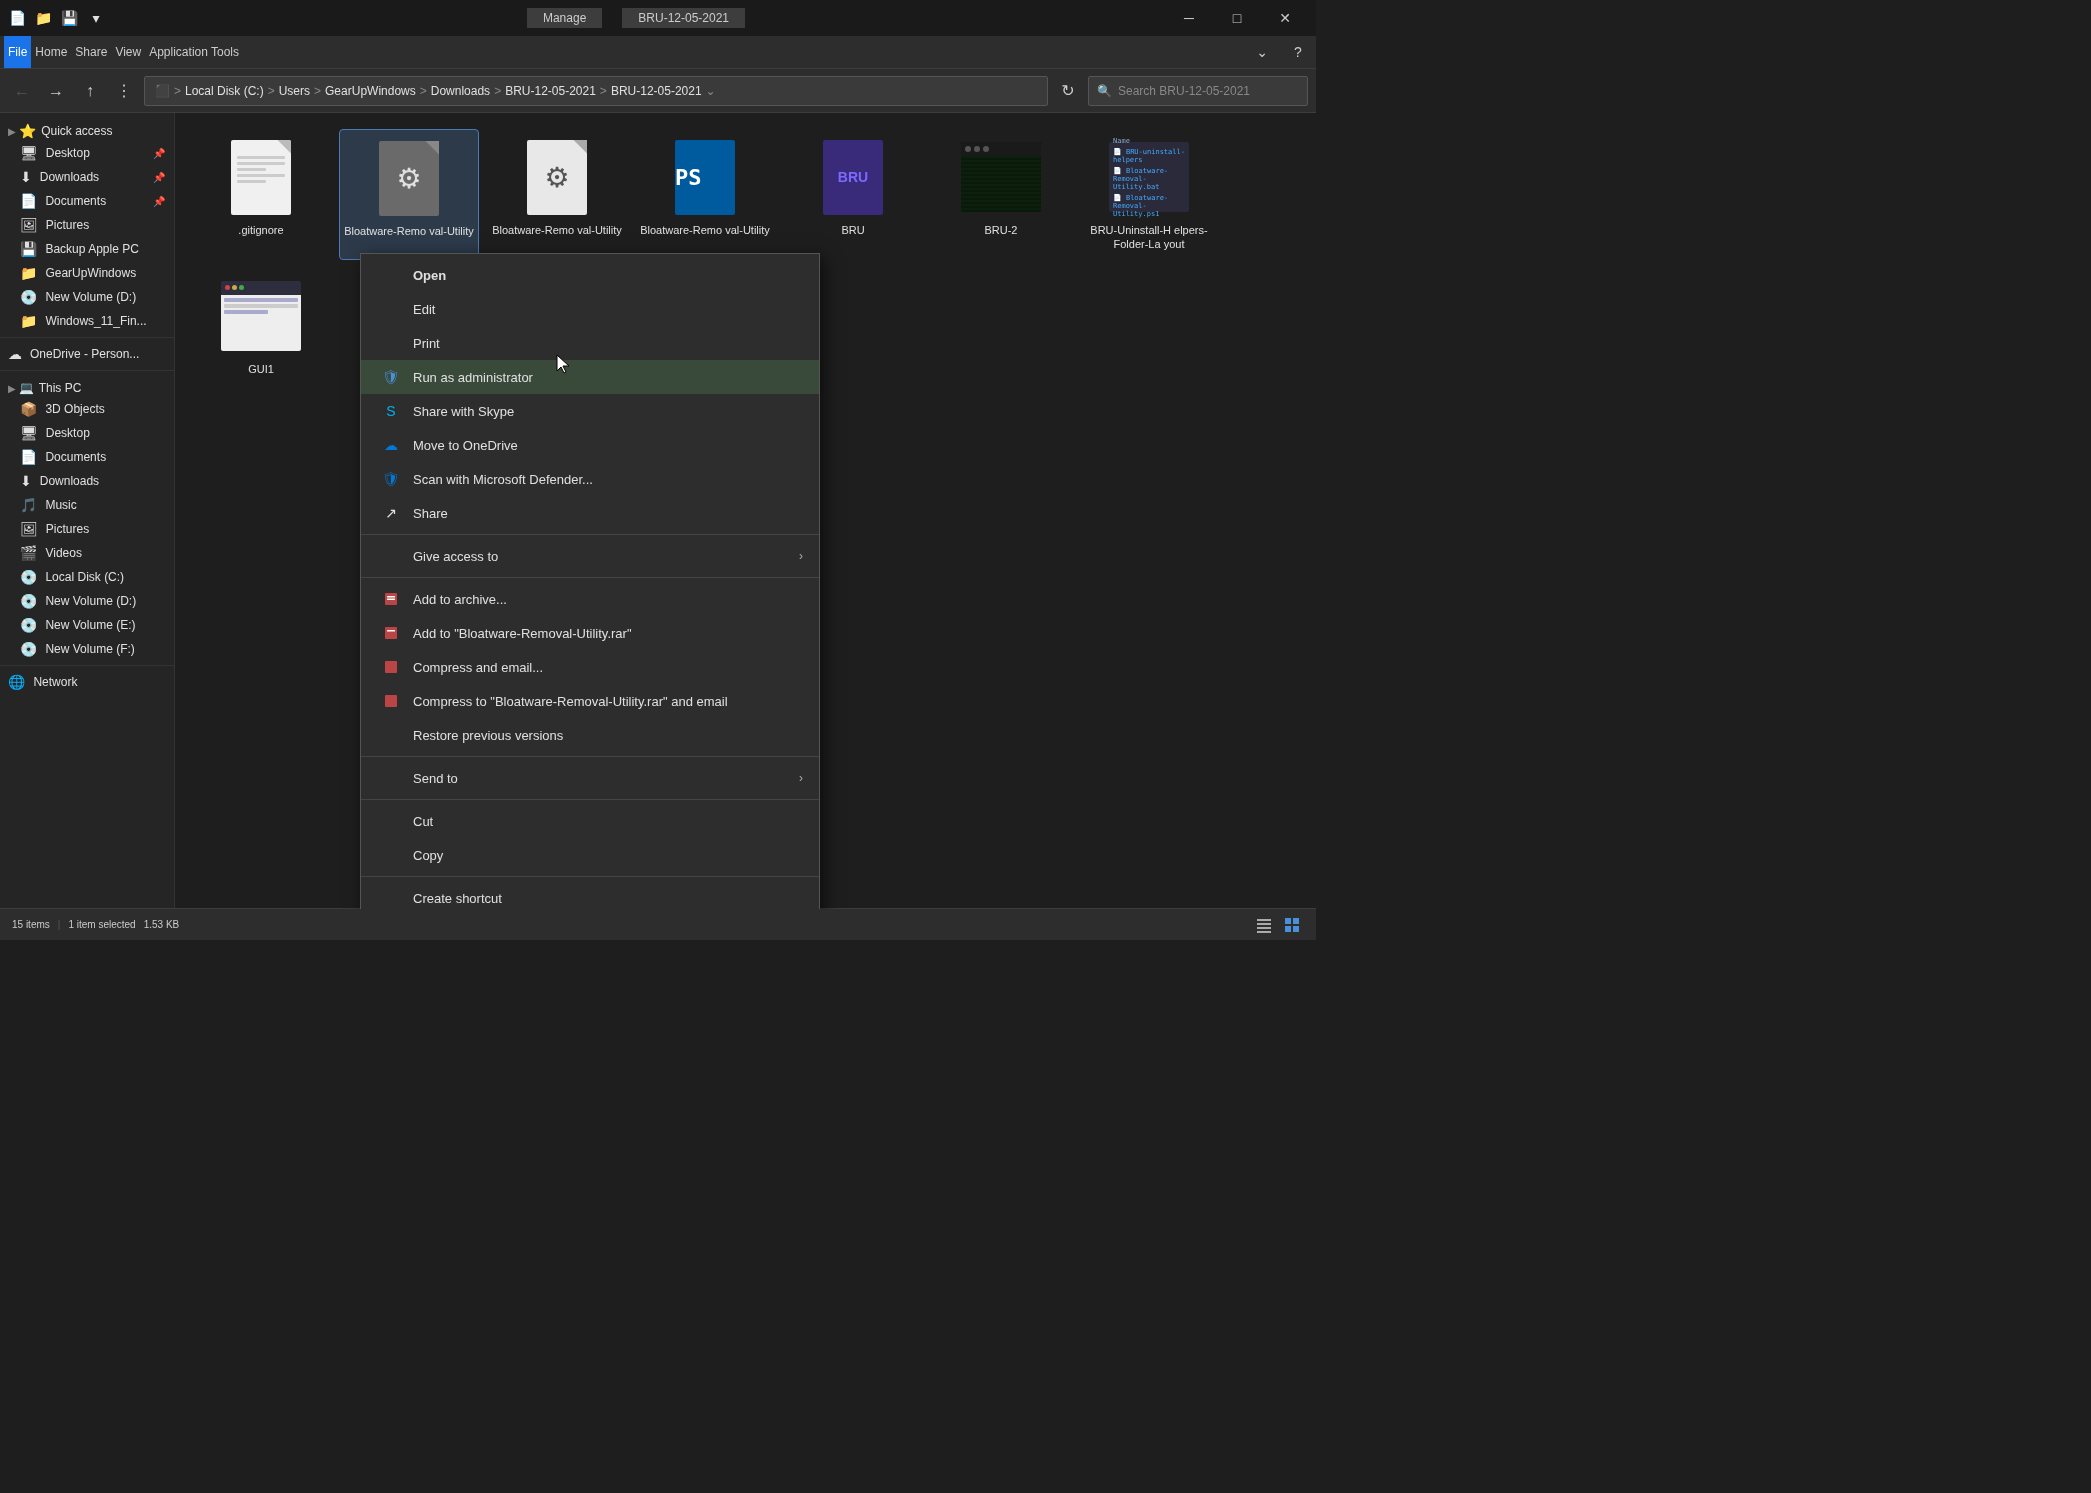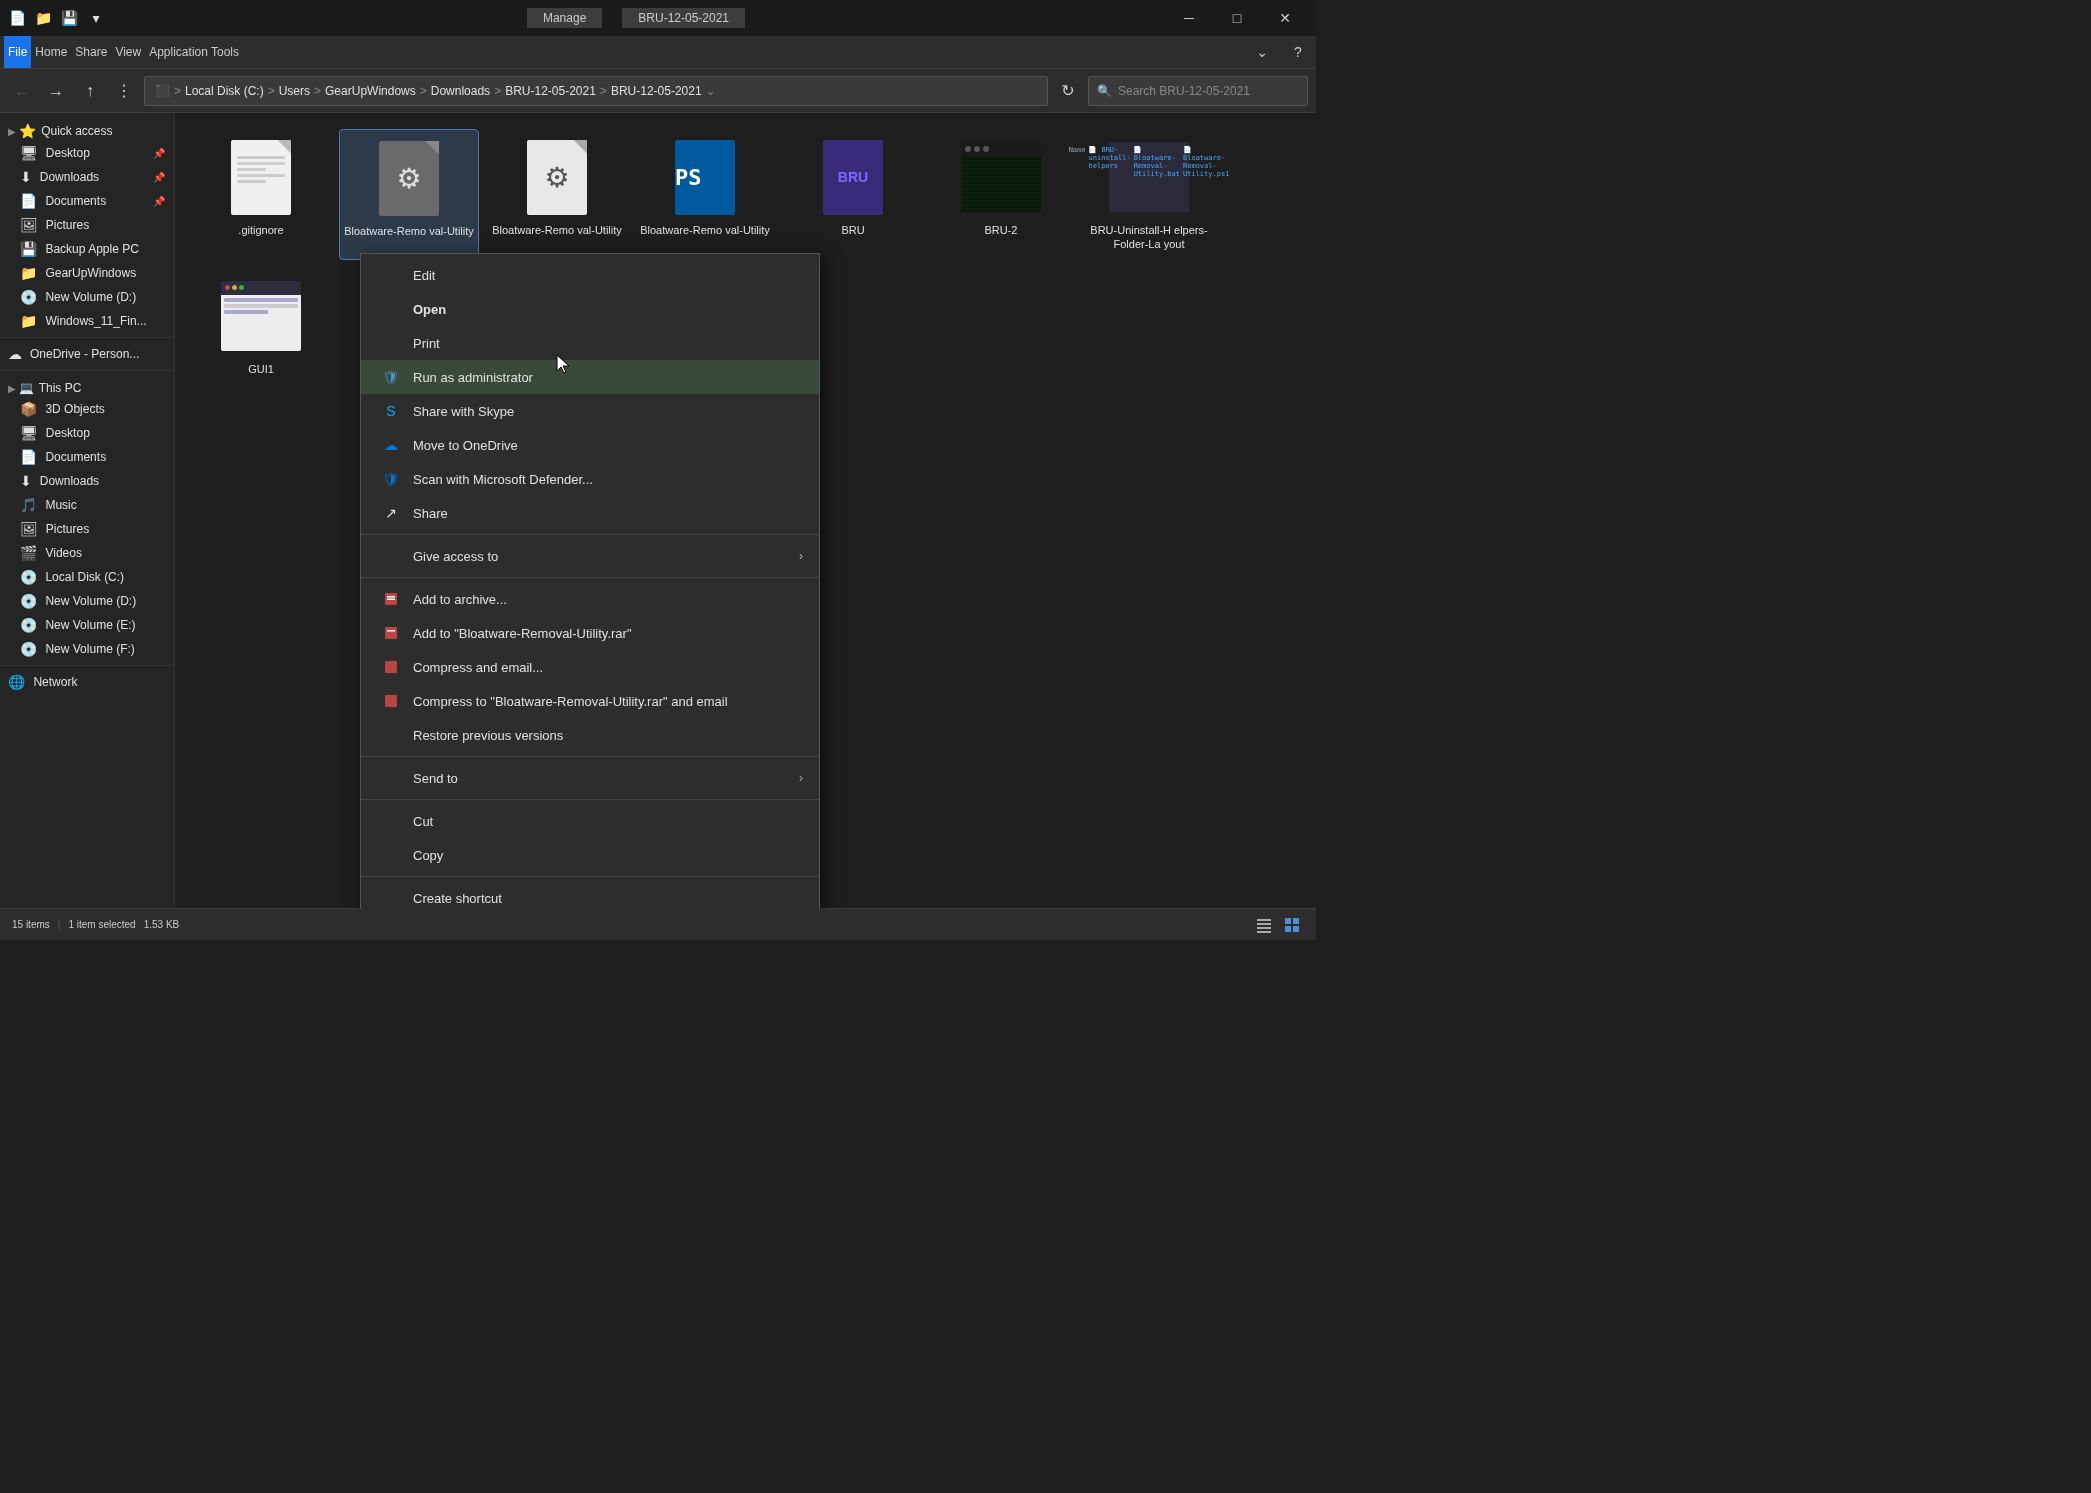--- a/index.html
+++ b/index.html
@@ -735,21 +735,21 @@
             </div>
             <div class="terminal-content" style="background: repeating-linear-gradient(0deg, #0a1a0a 0px, #0a1a0a 2px, #0d200d 2px, #0d200d 4px);"></div>
           </div>
         </div>
         <span class="file-label">BRU-2</span>
       </div>
 
       <div class="file-item">
         <div class="file-icon-container">
           <div style="position:relative;">
-            <div style="width:80px;height:70px;background:#2a2a3a;border-radius:2px;display:flex;flex-direction:row;justify-content:center;padding:4px;gap:3px;">
+            <div style="width:80px;height:70px;background:#2a2a3a;border-radius:2px;display:flex;flex-direction:column;justify-content:center;padding:4px;gap:3px;">
               <div style="font-size:7px;color:#88aacc;font-family:monospace;">Name</div>
               <div style="font-size:7px;color:#4af;font-family:monospace;">📄 BRU-uninstall-helpers</div>
               <div style="font-size:7px;color:#4af;font-family:monospace;">📄 Bloatware-Removal-Utility.bat</div>
               <div style="font-size:7px;color:#4af;font-family:monospace;">📄 Bloatware-Removal-Utility.ps1</div>
             </div>
           </div>
         </div>
         <span class="file-label">BRU-Uninstall-H elpers-Folder-La yout</span>
       </div>
 
@@ -799,27 +799,27 @@
               <div class="doc-line short"></div>
             </div>
           </div>
         </div>
         <span class="file-label">README.md</span>
       </div>
 
     </div>
 
     <div class="context-menu">
-      <div class="ctx-item">
-        <span class="ctx-icon"></span>
-        <span>Edit</span>
-      </div>
       <div class="ctx-item bold">
         <span class="ctx-icon"></span>
         <span>Open</span>
+      </div>
+      <div class="ctx-item">
+        <span class="ctx-icon"></span>
+        <span>Edit</span>
       </div>
       <div class="ctx-item">
         <span class="ctx-icon"></span>
         <span>Print</span>
       </div>
       <div class="ctx-item highlighted">
         <span class="ctx-icon" style="color:#4a90d9;">🛡</span>
         <span>Run as administrator</span>
       </div>
       <div class="ctx-item">

